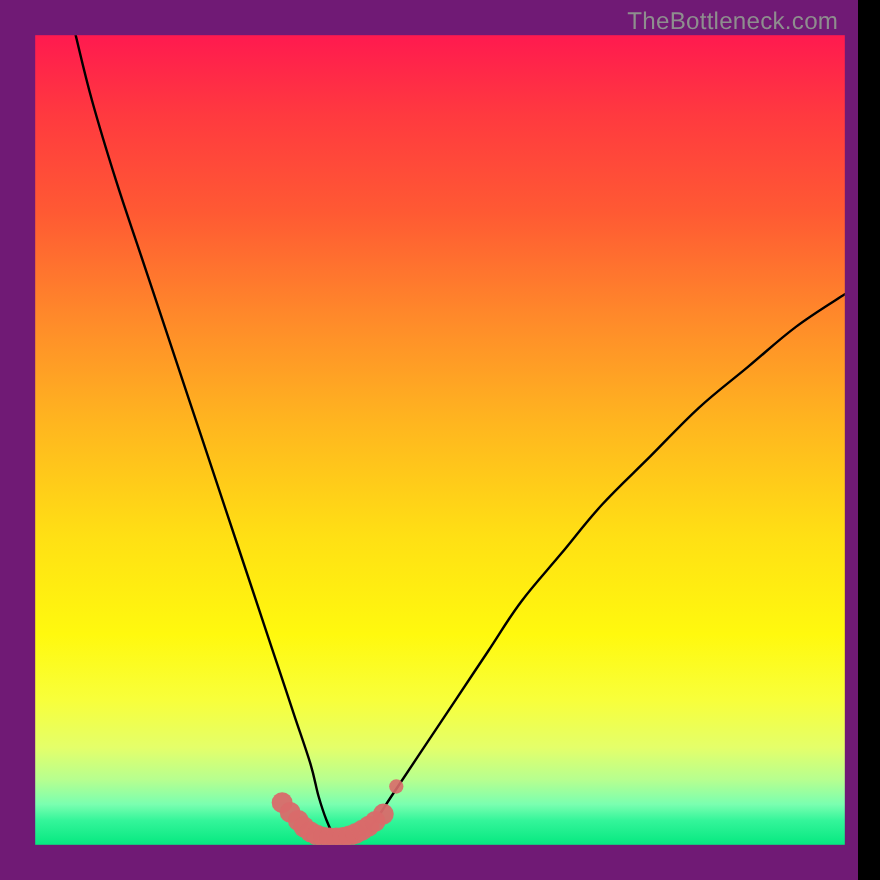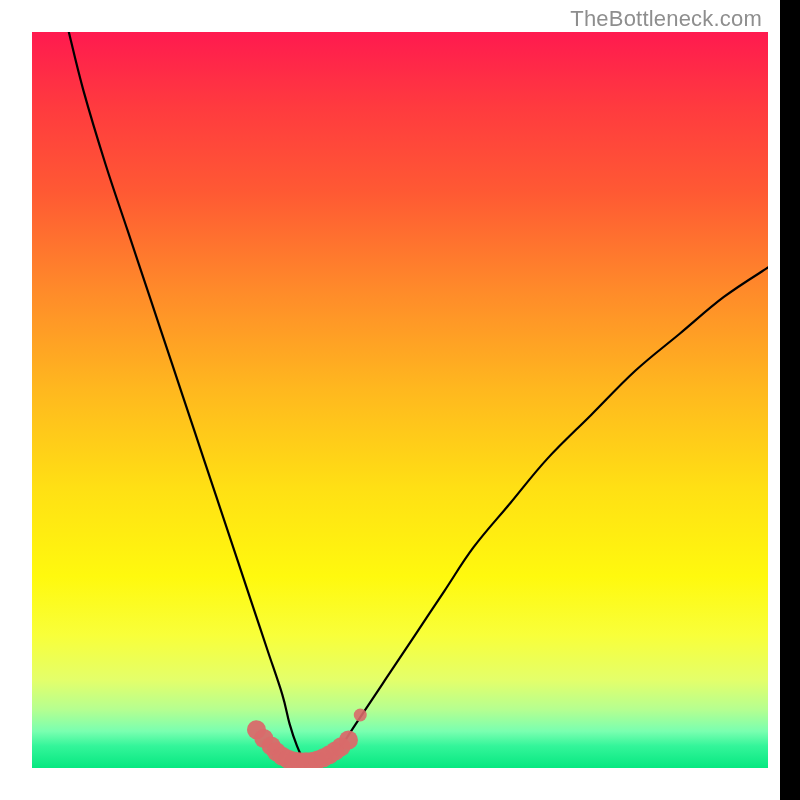--- a/index.html
+++ b/index.html
@@ -10,21 +10,21 @@
     background: #000;
     overflow: hidden;
     font-family: Arial, Helvetica, sans-serif;
   }
   .frame {
     position: absolute;
     left: 0;
     top: 0;
     width: 780px;
     height: 800px;
-    background: #ffffff;
+    background: #701a75;
   }
   .plot {
     position: absolute;
     left: 32px;
     top: 32px;
     width: 736px;
     height: 736px;
     background: linear-gradient(to bottom,
       #ff1a4f 0%,
       #ff3a3f 10%,

